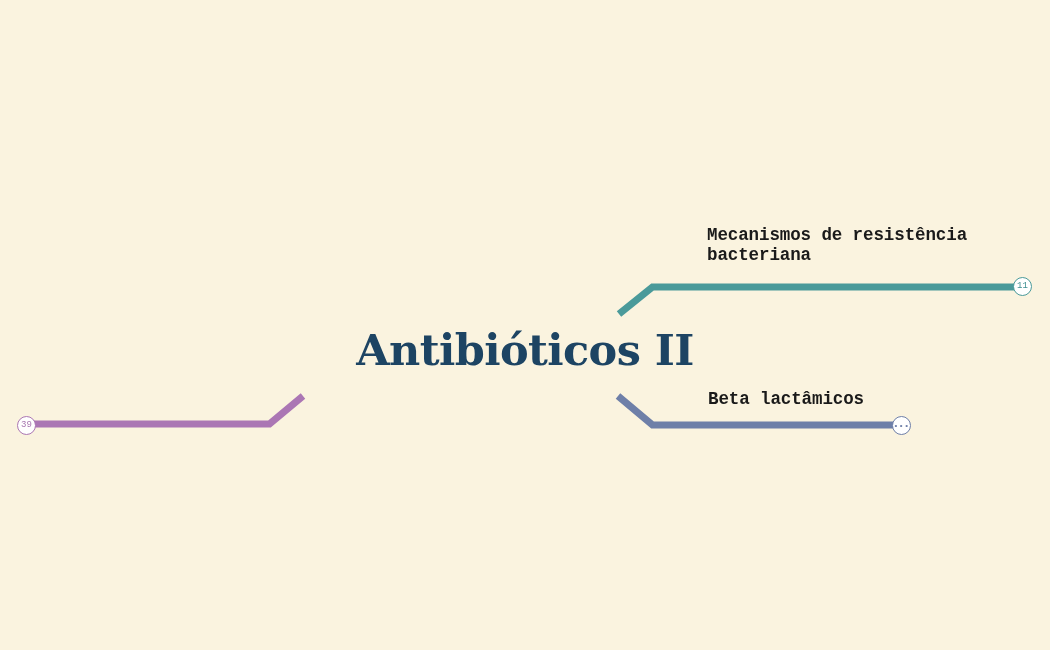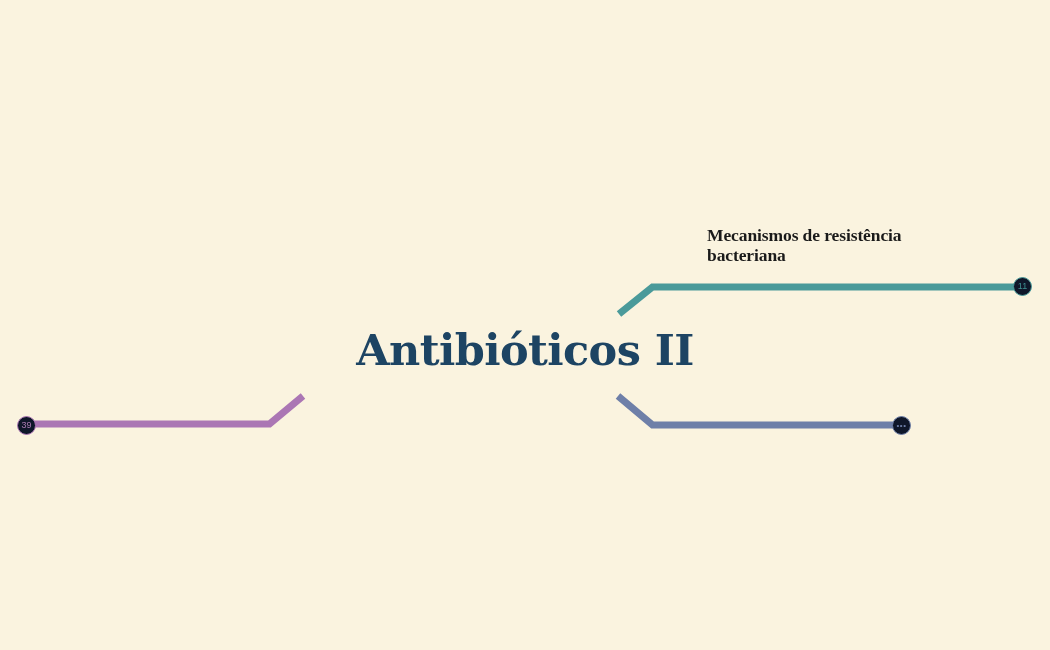--- a/index.html
+++ b/index.html
@@ -20,21 +20,21 @@
   }
   #branch-layer {
     position: absolute;
     top: 0;
     left: 0;
     width: 1050px;
     height: 650px;
   }
   .node-label {
     position: absolute;
-    font-family: Liberation Serif, serif;
+    font-family: Liberation Mono, monospace;
     font-weight: bold;
     color: #1a1a1a;
     letter-spacing: -0.1px;
     line-height: 1.12;
     white-space: pre-line;
   }
   #central-topic {
     position: absolute;
     left: 0;
     top: 325px;
@@ -62,27 +62,27 @@
     left: 57px;
     top: 390px;
     width: 300px;
     font-size: 17.5px;
   }
   .badge {
     position: absolute;
     width: 19px;
     height: 19px;
     border-radius: 50%;
-    background: #0f172a;
+    background: #ffffff;
     border: 1.4px solid #8f8f8f;
     box-sizing: border-box;
     display: flex;
     align-items: center;
     justify-content: center;
-    font-family: Liberation Sans, sans-serif;
+    font-family: Liberation Mono, monospace;
     font-size: 9px;
     font-weight: normal;
     line-height: 1;
   }
   #badge-resistencia {
     left: 1013px;
     top: 277px;
     border-color: #4a9a9a;
     color: #3f8f91;
   }
@@ -110,20 +110,21 @@
     <path d="M 619 314 L 652.5 287 L 1014 287" fill="none" stroke="#4a9a9a" stroke-width="7" stroke-linecap="butt" stroke-linejoin="miter"></path>
     <path d="M 618 396 L 652.5 425 L 893 425" fill="none" stroke="#6e7fa8" stroke-width="7" stroke-linecap="butt" stroke-linejoin="miter"></path>
     <path d="M 303 396 L 269.5 424 L 27 424" fill="none" stroke="#ab76b4" stroke-width="7" stroke-linecap="butt" stroke-linejoin="miter"></path>
   </svg>
 
   <div id="central-topic">Antibióticos II</div>
 
   <div class="node-label" id="label-resistencia">Mecanismos de resistência
 bacteriana</div>
 
+  <div class="node-label" id="label-beta">Beta lactâmicos</div>
 
 
   <div class="badge" id="badge-resistencia">11</div>
 
   <div class="badge" id="badge-beta">•••</div>
 
   <div class="badge" id="badge-glico">39</div>
 
 </div>
 

